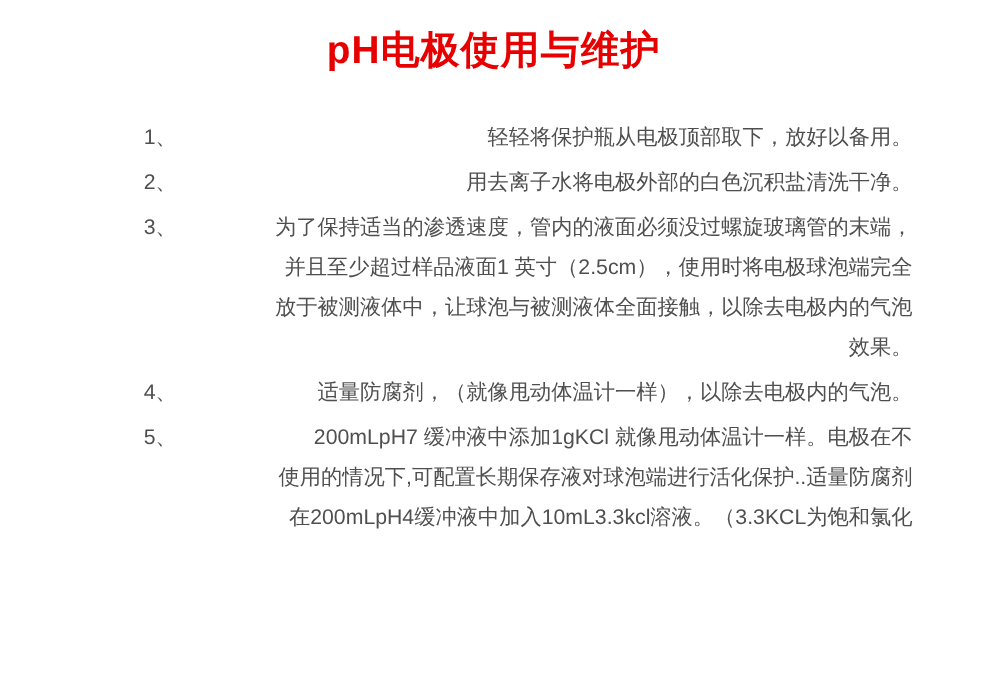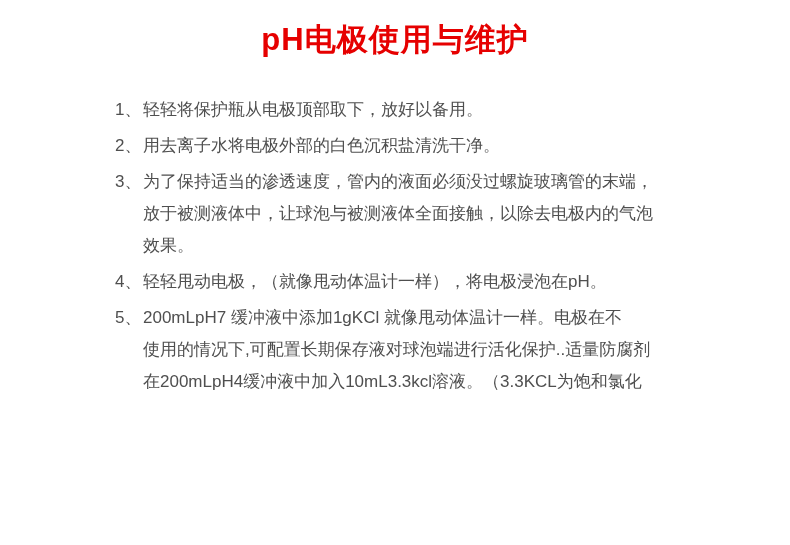--- a/index.html
+++ b/index.html
@@ -40,20 +40,21 @@
   .num {
     flex: 0 0 28px;
     font-size: 17px;
     line-height: 32px;
     color: var(--body-color, #4f4f4f);
     white-space: nowrap;
   }
   .lines {
     flex: 1 1 auto;
     min-width: 0;
+    text-align: right;
   }
   .line {
     font-size: 17px;
     line-height: 32px;
     color: var(--body-color, #4f4f4f);
     white-space: nowrap;
   }
 </style>
 </head>
 <body>
@@ -75,29 +76,30 @@
       <span class="num">2、</span>
       <div class="lines">
         <div class="line">用去离子水将电极外部的白色沉积盐清洗干净。</div>
       </div>
     </div>
 
     <div class="item">
       <span class="num">3、</span>
       <div class="lines">
         <div class="line">为了保持适当的渗透速度，管内的液面必须没过螺旋玻璃管的末端，</div>
+        <div class="line">并且至少超过样品液面1 英寸（2.5cm），使用时将电极球泡端完全</div>
         <div class="line">放于被测液体中，让球泡与被测液体全面接触，以除去电极内的气泡</div>
         <div class="line">效果。</div>
       </div>
     </div>
 
     <div class="item">
       <span class="num">4、</span>
       <div class="lines">
-        <div class="line">轻轻甩动电极，（就像甩动体温计一样），将电极浸泡在pH。</div>
+        <div class="line">适量防腐剂，（就像甩动体温计一样），以除去电极内的气泡。</div>
       </div>
     </div>
 
     <div class="item">
       <span class="num">5、</span>
       <div class="lines">
         <div class="line">200mLpH7 缓冲液中添加1gKCl 就像甩动体温计一样。电极在不</div>
         <div class="line">使用的情况下,可配置长期保存液对球泡端进行活化保护..适量防腐剂</div>
         <div class="line">在200mLpH4缓冲液中加入10mL3.3kcl溶液。（3.3KCL为饱和氯化</div>
       </div>

